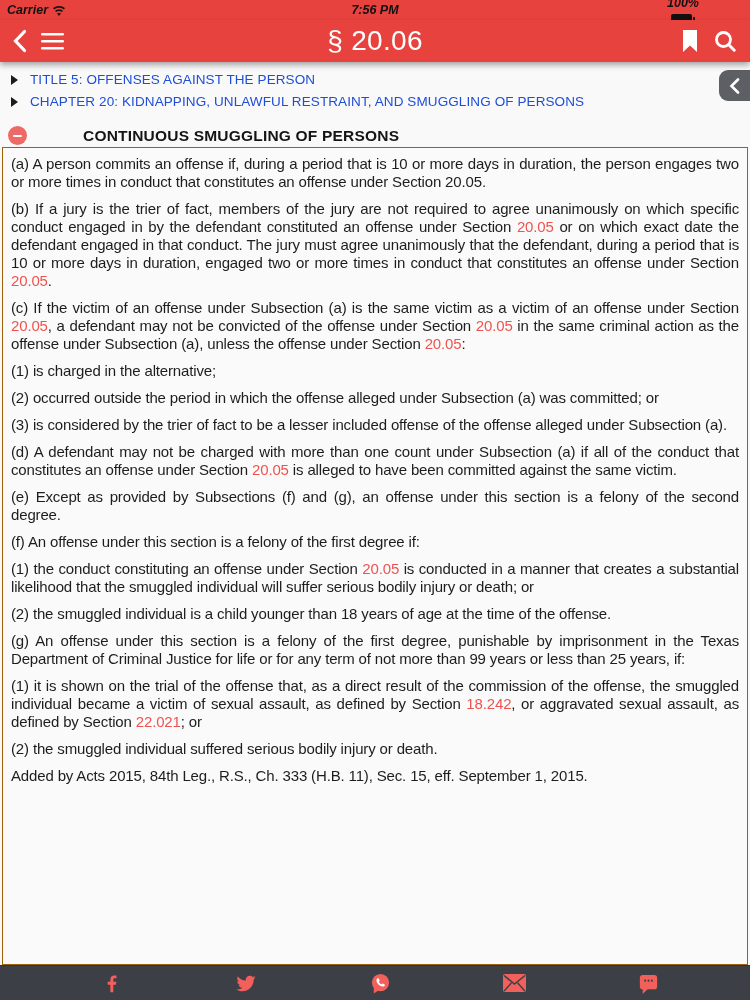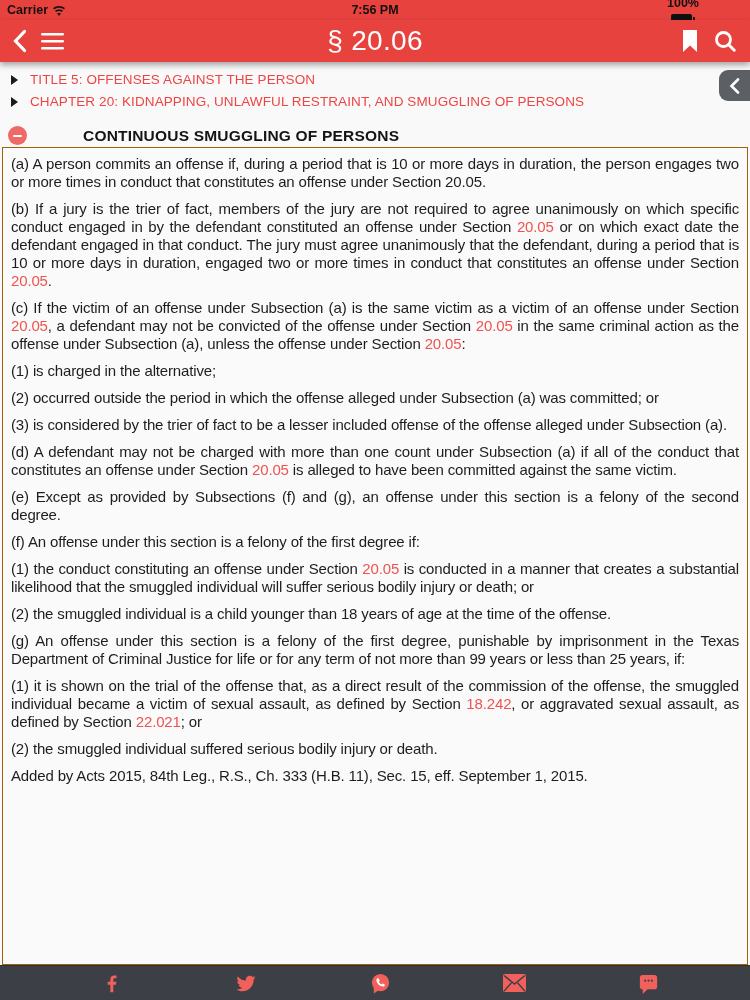--- a/index.html
+++ b/index.html
@@ -8,21 +8,21 @@
   .screen {
     position:relative; width:750px; height:1000px; margin:0 auto;
     background:#faf9f9; overflow:hidden;
   }
 
   
   .statusbar {
     position:absolute; top:0; left:0; right:0; height:20px;
     background:#e8423f; color:#111;
     display:flex; align-items:center; justify-content:space-between;
-    padding:0 7px; font-size:12.5px; font-weight:600; z-index:5;
+    padding:0 7px; font-size:12.5px; font-weight:600; z-index:5;font-style:italic;
   }
   .sb-left, .sb-right { display:flex; align-items:center; gap:4px; width:120px; }
   .sb-right { justify-content:flex-end;flex-direction:column; }
   .sb-time { position:absolute; left:0; right:0; text-align:center; font-weight:700; }
   .batt { display:inline-flex; align-items:center; }
   .batt-body { width:21px; height:10px; background:#111; border-radius:2px; }
   .batt-tip { width:2px; height:4px; background:#111; border-radius:0 1px 1px 0; margin-left:1px; }
 
   .navbar {
     position:absolute; top:20px; left:0; right:0; height:42px;
@@ -38,21 +38,21 @@
   }
   .nav-icon { display:inline-flex; cursor:pointer; }
 
   
   .breadcrumbs { padding:10px 0 2px 11px; }
   .crumb-row { display:flex; align-items:center; margin-bottom:7px; }
   .crumb-arrow {
     width:0; height:0; border-top:5px solid transparent; border-bottom:5px solid transparent;
     border-left:7px solid #1b1b1d; margin-right:12px; flex:none;
   }
-  .crumb-label { font-size:13.5px; color:#ef4444; letter-spacing:0.1px; }
+  .crumb-label { font-size:13.5px; color:#1d4ed8; letter-spacing:0.1px; }
 
   .edge-btn {
     position:absolute; top:70px; right:0; width:31px; height:31px;
     background:rgba(70,74,80,0.88); border-radius:9px 0 0 9px;
     display:flex; align-items:center; justify-content:center; cursor:pointer; z-index:4;
   }
 
   
   .heading-row { display:flex; align-items:center; height:35px; padding-left:8px; }
   .minus-circle {

